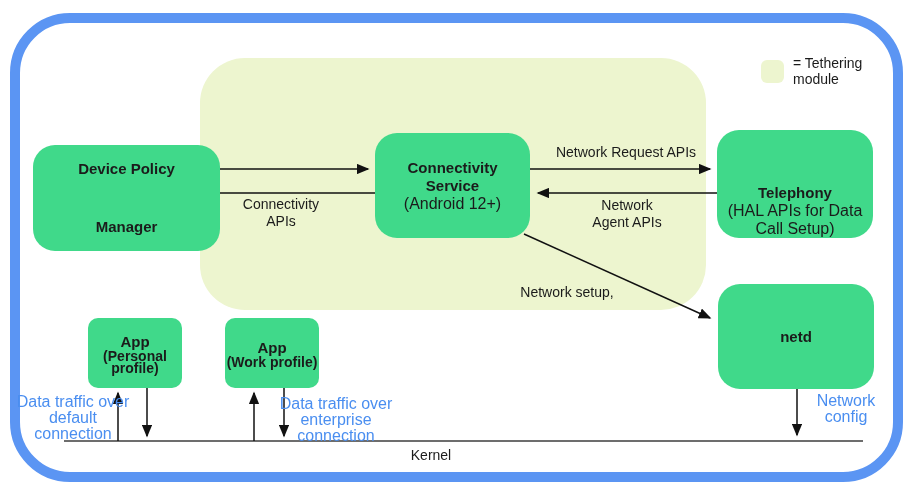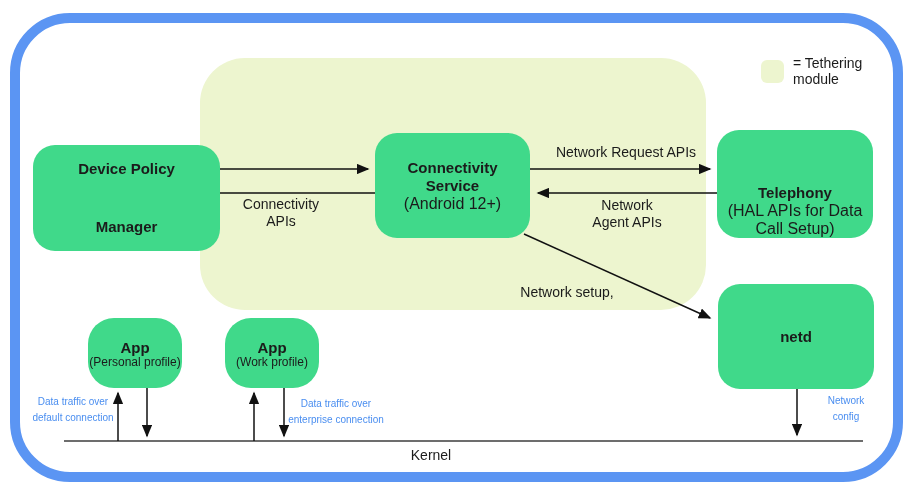--- a/index.html
+++ b/index.html
@@ -26,29 +26,29 @@
     position:absolute;background:var(--node-green,#40d98a);border-radius:22px;
     display:flex;flex-direction:column;align-items:center;justify-content:center;
     text-align:center;
   }
   .node .title{font-weight:bold;font-size:15px;line-height:18px;}
   .node .sub{font-size:16px;line-height:18px;}
   .node-dpm{left:33px;top:145px;width:187px;height:106px;gap:40px;}
   .node-connectivity{left:375px;top:133px;width:155px;height:105px;}
   .node-telephony{left:717px;top:130px;width:156px;height:108px;justify-content:flex-end;}
   .node-netd{left:718px;top:284px;width:156px;height:105px;}
-  .node-app{border-radius:26px;width:94px;height:70px;}
+  .node-app{border-radius:10px;width:94px;height:70px;}
   .node-app .title{font-size:15px;line-height:17px;}
-  .node-app .sub{font-size:12px;font-weight:normal;line-height:12px;}
+  .node-app .sub{font-size:14px;font-weight:bold;line-height:12px;}
   .node-app-personal{left:88px;top:318px;}
   .node-app-work{left:225px;top:318px;}
   .edge-label{
     position:absolute;font-size:14px;line-height:17px;text-align:center;color:#1b1b1b;
   }
-  .edge-label.blue{color:var(--blue-label,#4a8ef0);font-size:10px;line-height:16px;}
+  .edge-label.blue{color:var(--blue-label,#4a8ef0);font-size:16px;line-height:16px;}
   .lbl-connectivity-apis{left:211px;top:196px;width:140px;}
   .lbl-network-request{left:536px;top:144px;width:180px;}
   .lbl-network-agent{left:557px;top:197px;width:140px;}
   .lbl-network-setup{left:487px;top:272px;width:160px;margin-top:12px;}
   .lbl-kernel{left:381px;top:447px;width:100px;}
   .lbl-data-default{left:12px;top:394px;width:122px;}
   .lbl-data-enterprise{left:266px;top:396px;width:140px;}
   .lbl-network-config{left:796px;top:393px;width:100px;font-size:14px;line-height:17px;}
   svg.wires{position:absolute;left:0;top:0;pointer-events:none;}
 </style>

